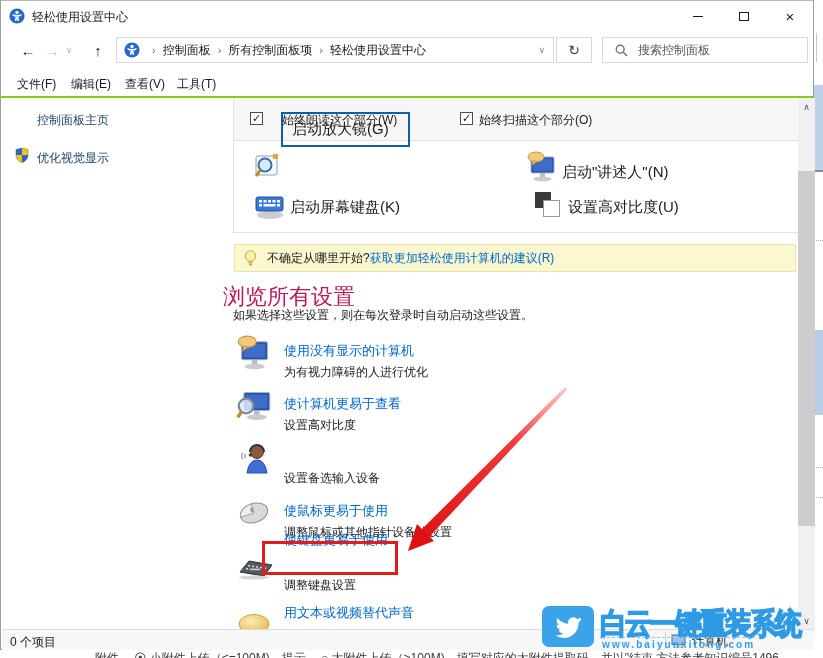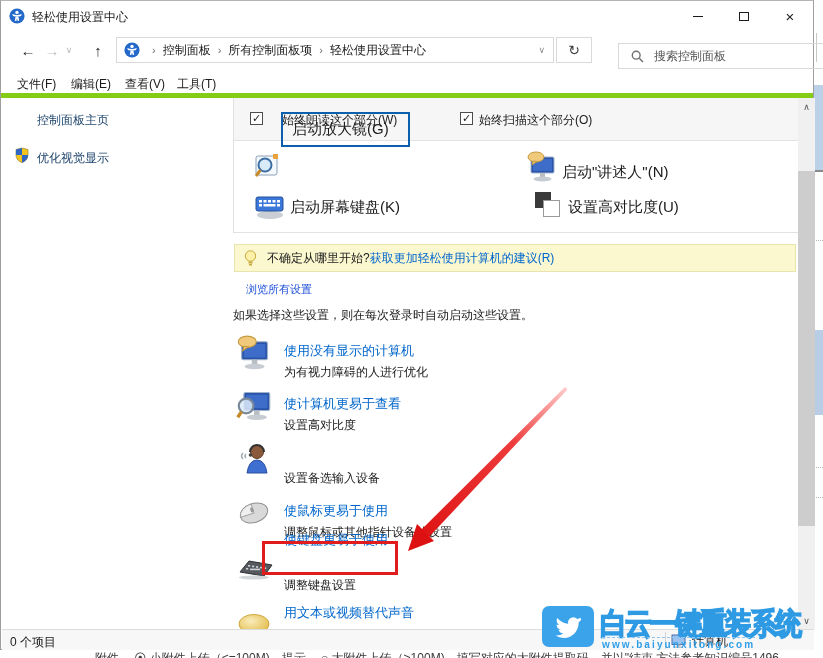--- a/index.html
+++ b/index.html
@@ -39,29 +39,29 @@
   .g-drop { left:60px; width:16px; color:#b8b8b8; font-size:9px; }
   .g-up   { left:86px; width:22px; color:#2b2b2b; }
   .crumbbox { position:absolute; left:115px; top:6px; width:438px; height:26px; border:1px solid #d9d9d9;
               display:flex; align-items:center; font-size:12px; color:#1a1a1a; }
   .crumb-ico { width:16px; height:16px; margin:0 5px 0 7px; }
   .crumb-sep { color:#6b6b6b; margin:0 7px; font-size:11px; }
   .crumb { white-space:nowrap; }
   .crumb-drop { margin-left:auto; margin-right:8px; color:#8a8a8a; font-size:9px; }
   .refreshbox { position:absolute; left:555px; top:6px; width:36px; height:26px; border:1px solid #d9d9d9;
                 display:flex; align-items:center; justify-content:center; color:#3c3c3c; font-size:14px; }
-  .searchbox { position:absolute; left:601px; top:12px; width:206px; height:26px; border:1px solid #d9d9d9;
-               display:flex; align-items:center;margin-left:16px; }
+  .searchbox { position:absolute; left:601px; top:6px; width:206px; height:26px; border:1px solid #d9d9d9;
+               display:flex; align-items:center; }
   .searchbox svg { margin-left:12px; }
   .searchbox input { border:0; outline:none; font-size:12px; color:#1a1a1a; width:150px; margin-left:10px;
                      font-family:"Liberation Sans","DejaVu Sans",sans-serif; }
   .searchbox input::placeholder { color:#565656; opacity:1; }
 
   .menubar { position:absolute; left:0; top:68px; width:100%; height:29px; background:#fff;
-             border-bottom:5px solid #84cc16; font-size:12px; color:#1a1a1a; }
+             border-bottom:2px solid #84cc16; font-size:12px; color:#1a1a1a; }
   .menu-item { position:absolute; top:7px; }
 
   
   .side-item { position:absolute; font-size:12px; color:#21476e; cursor:pointer; }
   .shield-ico { position:absolute; left:13px; top:146px; width:16px; height:16px; }
 
   
   .top-panel { left:232px; top:97px; width:565px; height:135px; background:#fff;
                border-left:1px solid #e2e2e2; border-bottom:1px solid #e2e2e2; }
   .cb-strip { position:absolute; left:0; top:0; width:100%; height:43px; background:#f6f6f6; border-bottom:1px solid #e2e2e2; }
@@ -72,21 +72,21 @@
   .qbtn-label { position:absolute; font-size:15px; color:#1a1a1a; white-space:nowrap; }
   .focus-box { position:absolute; left:47px; top:14px; width:129px; height:35px; border:2px solid #0c5fad;
                display:flex; align-items:center; }
   .focus-box .qbtn-label { position:static; padding-left:9px; }
 
   .tipbar { left:233px; top:243px; width:562px; height:28px; background:#fbf8d0; border:1px solid #e9e4ad;
             display:flex; align-items:center; font-size:12px; color:#1a1a1a; }
   .tipbar svg { margin:0 10px 0 9px; }
   .tip-link { color:#0066cc; cursor:pointer; }
 
-  .section-title { left:245px; top:281px; font-size:11px; color:#1d4ed8; }
+  .section-title { left:222px; top:281px; font-size:22px; color:#be185d; }
   .section-sub { left:232px; top:306px; font-size:12px; color:#1a1a1a; }
 
   .item-ico { position:absolute; left:232px; width:42px; height:38px; display:flex; align-items:center; justify-content:center; }
   .item-title { position:absolute; left:283px; font-size:13px; color:#0066cc; cursor:pointer; white-space:nowrap; }
   .item-desc { position:absolute; left:283px; font-size:12px; color:#1a1a1a; white-space:nowrap; }
 
   
   .scrollbar { left:797px; top:97px; width:17px; height:531px; background:#f0f0f0; }
   .sb-btn { position:absolute; left:0; width:17px; height:17px; display:flex; align-items:center; justify-content:center;
             color:#505050; font-size:9px; background:#f0f0f0; }

